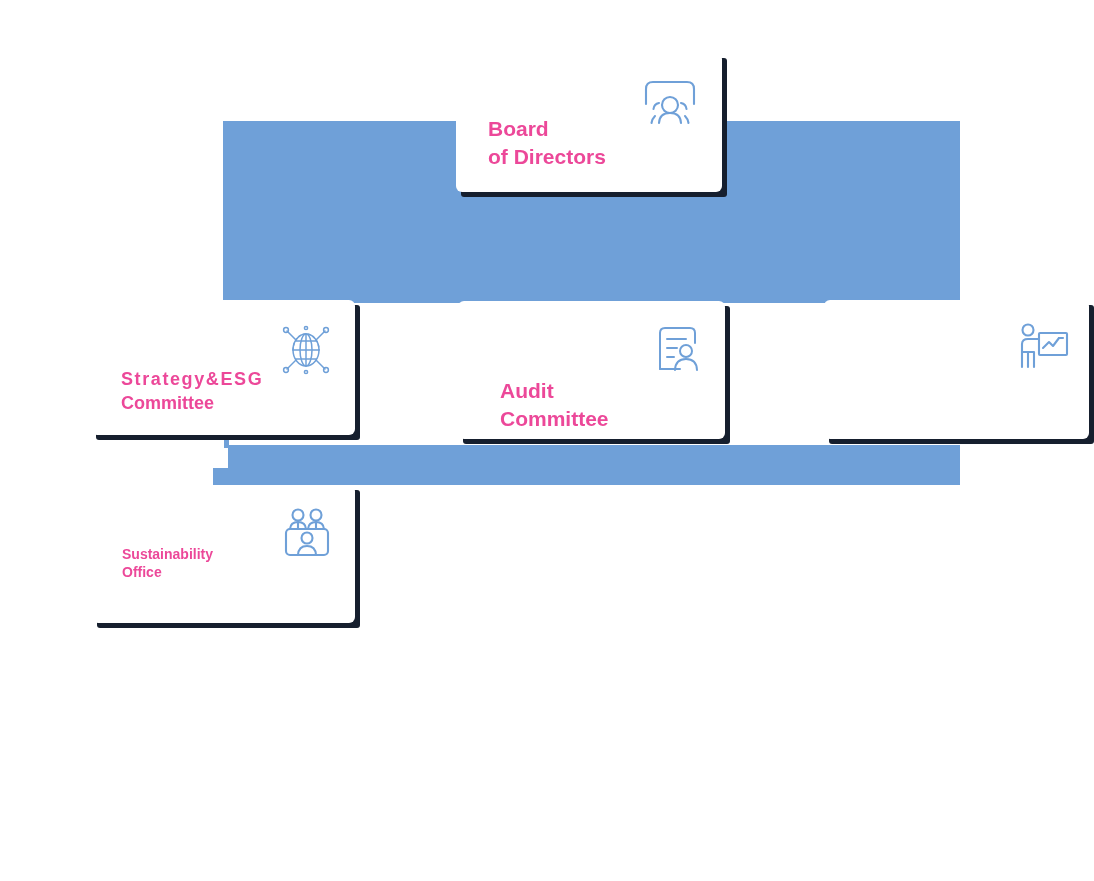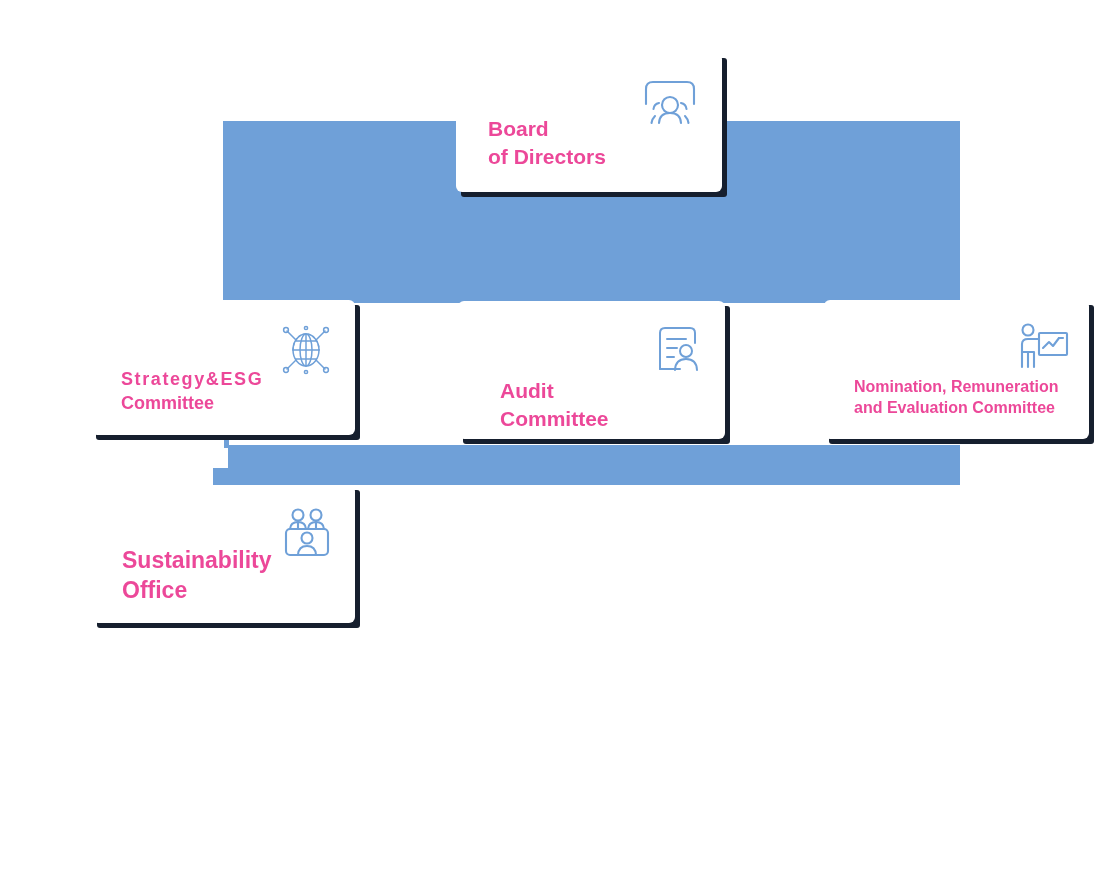--- a/index.html
+++ b/index.html
@@ -73,21 +73,21 @@
   #card-audit        { left: 458px; top: 301px; width: 267px; height: 138px; }
   #card-nomination   { left: 824px; top: 300px; width: 265px; height: 139px; }
   #card-sustainability{left: 92px;  top: 485px; width: 263px; height: 138px; }
 
   
   #card-board .label        { left: 32px; top: 62px;  font-size: 21px; }
   #card-strategy .label     { left: 30px; top: 68px;  font-size: 18px; }
   #card-strategy .label .sp { letter-spacing: 1.6px; }
   #card-audit .label        { left: 30px; top: 76px;  font-size: 21px; margin-left: 12px; }
   #card-nomination .label   { left: 30px; top: 76px;  font-size: 16px; }
-  #card-sustainability .label{left: 30px; top: 60px;  font-size: 23px; }
+  #card-sustainability .label{left: 30px; top: 60px;  font-size: 14px; }
 
   
   #card-board .icon         { left: 186px; top: 25px; }
   #card-strategy .icon      { left: 187px; top: 22px; }
   #card-audit .icon         { left: 196px; top: 24px; }
   #card-nomination .icon    { left: 191px; top: 22px; }
   #card-sustainability .icon{ left: 190px; top: 22px; }
 </style>
 </head>
 <body>
@@ -173,22 +173,20 @@
       <svg width="56" height="48" viewBox="0 0 56 48" fill="none" stroke="#6fa0d8" stroke-width="2.1" stroke-linecap="round" stroke-linejoin="round">
         <circle cx="13" cy="8" r="5.5"></circle>
         <path d="M7 45 L7 22 Q7 17 13 17 L24 17"></path>
         <path d="M13 45 L13 30"></path>
         <path d="M19 45 L19 30 L7 30"></path>
         <rect x="24" y="11" width="28" height="22" rx="1"></rect>
         <polyline points="28,26 34,20 38,24 44,16"></polyline>
         <line x1="44" y1="16" x2="48" y2="16"></line>
       </svg>
     </div>
-    <div class="label">Nomination, Remuneration
-and Evaluation Committee</div>
   </div>
 
   <div class="card" id="card-sustainability">
     <div class="shadow"></div>
     <div class="face"></div>
     <div class="icon">
       <svg width="50" height="52" viewBox="0 0 50 52" fill="none" stroke="#6fa0d8" stroke-width="2.1" stroke-linecap="round" stroke-linejoin="round">
         <circle cx="16" cy="8" r="5.5"></circle>
         <circle cx="34" cy="8" r="5.5"></circle>
         <path d="M8 22 Q8.5 15 16 15 Q23.5 15 24 22"></path>

